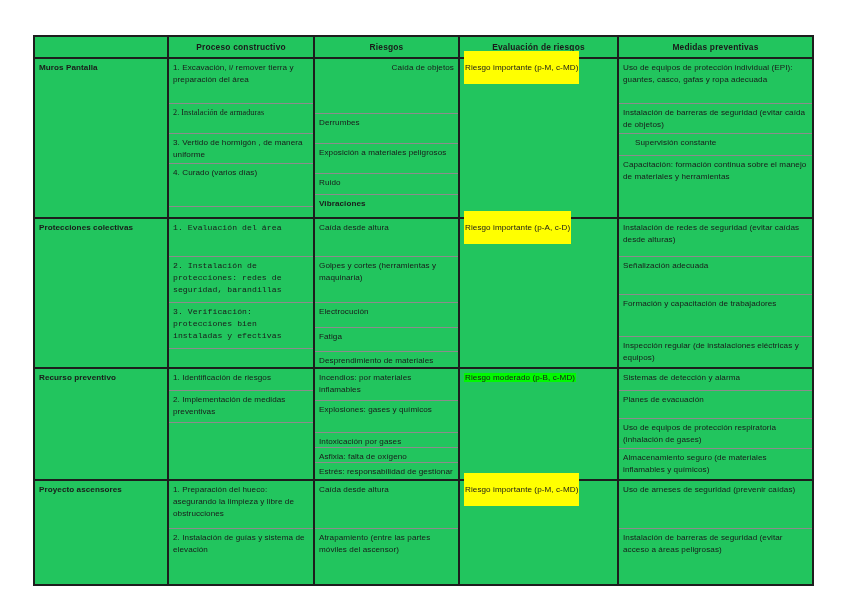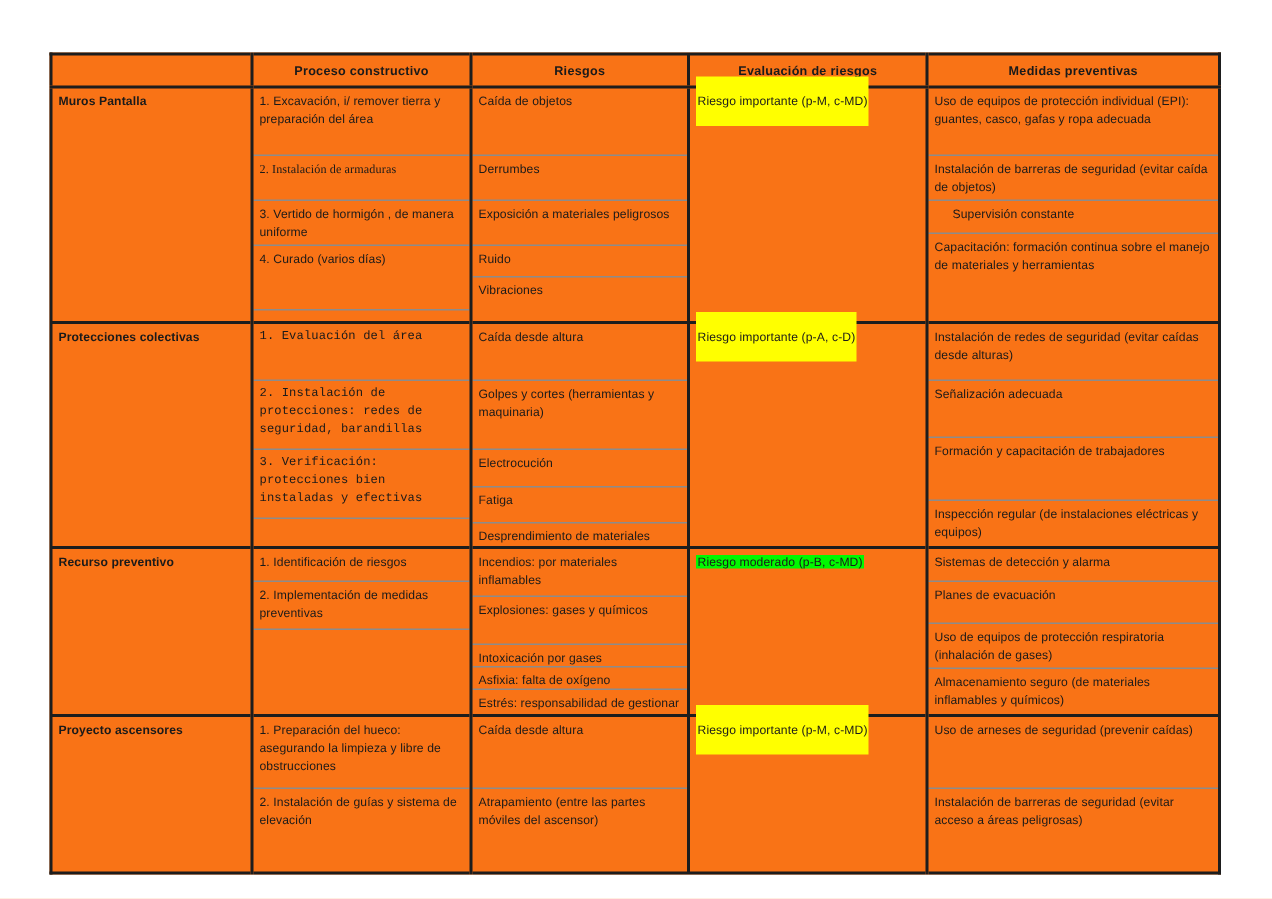--- a/index.html
+++ b/index.html
@@ -23,21 +23,21 @@
   }
 
   #risk-table {
     position: absolute;
     left: 33px;
     top: 35px;
     width: 779px;
     border-collapse: collapse;
     table-layout: fixed;
     border: 2px solid #1d1d1d;
-    background: #f97316;
+    background: #22c55e;
   }
 
   #risk-table col.c-activity  { width: 134px; }
   #risk-table col.c-process   { width: 146px; }
   #risk-table col.c-risks     { width: 145px; }
   #risk-table col.c-eval      { width: 159px; }
   #risk-table col.c-measures  { width: 195px; }
 
   #risk-table th,
   #risk-table td {
@@ -119,25 +119,25 @@
             <div style="margin: -3px -4px -4px;">
               <div style="box-sizing: border-box; padding: 3px 4px 4px; height: 45px; overflow: hidden; border-bottom: 1px solid rgb(140, 140, 140);">1. Excavación, i/ remover tierra y preparación del área</div>
               <div style="box-sizing: border-box; padding: 3px 4px 4px; height: 30px; overflow: hidden; border-bottom: 1px solid rgb(140, 140, 140); font-family: Liberation Serif, serif;">2. Instalación de armaduras</div>
               <div style="box-sizing: border-box; padding: 3px 4px 4px; height: 30px; overflow: hidden; border-bottom: 1px solid rgb(140, 140, 140);">3. Vertido de hormigón , de manera uniforme</div>
               <div style="box-sizing: border-box; padding: 3px 4px 4px; height: 43px; overflow: hidden; border-bottom: 1px solid rgb(140, 140, 140);">4. Curado (varios días)</div>
               <div style="box-sizing: border-box; padding: 3px 4px 4px; overflow: hidden;"></div>
             </div>
           </td>
           <td class="col-sep-left">
             <div style="margin: -3px -4px -4px;">
-              <div style="box-sizing: border-box; padding: 3px 4px 4px; height: 45px; overflow: hidden; border-bottom: 1px solid rgb(140, 140, 140);">Caída de objetos</div>
+              <div style="box-sizing: border-box; padding: 3px 4px 4px; height: 55px; overflow: hidden; border-bottom: 1px solid rgb(140, 140, 140); text-align: right;">Caída de objetos</div>
               <div style="box-sizing: border-box; padding: 3px 4px 4px; height: 30px; overflow: hidden; border-bottom: 1px solid rgb(140, 140, 140);">Derrumbes</div>
               <div style="box-sizing: border-box; padding: 3px 4px 4px; height: 30px; overflow: hidden; border-bottom: 1px solid rgb(140, 140, 140);">Exposición a materiales peligrosos</div>
               <div style="box-sizing: border-box; padding: 3px 4px 4px; height: 21px; overflow: hidden; border-bottom: 1px solid rgb(140, 140, 140);">Ruido</div>
-              <div style="box-sizing: border-box; padding: 3px 4px 4px; height: 22px; overflow: hidden;">Vibraciones</div>
+              <div style="box-sizing: border-box; padding: 3px 4px 4px; height: 22px; overflow: hidden; font-weight: bold;">Vibraciones</div>
             </div>
           </td>
           <td class="col-sep-left eval-cell"><span class="hl-yellow" style="background: rgb(255, 255, 0);">Riesgo importante (p-M, c-MD)</span></td>
           <td class="col-sep-left">
             <div style="margin: -3px -4px -4px;">
               <div style="box-sizing: border-box; padding: 3px 4px 4px; height: 45px; overflow: hidden; border-bottom: 1px solid rgb(140, 140, 140);">Uso de equipos de protección individual (EPI): guantes, casco, gafas y ropa adecuada</div>
               <div style="box-sizing: border-box; padding: 3px 4px 4px; height: 30px; overflow: hidden; border-bottom: 1px solid rgb(140, 140, 140);">Instalación de barreras de seguridad (evitar caída de objetos)</div>
               <div style="box-sizing: border-box; padding: 3px 16px 4px; height: 22px; overflow: hidden; border-bottom: 1px solid rgb(140, 140, 140);">Supervisión constante</div>
               <div style="box-sizing: border-box; padding: 3px 4px 4px; height: 51px; overflow: hidden;">Capacitación: formación continua sobre el manejo de materiales y herramientas</div>
             </div>

